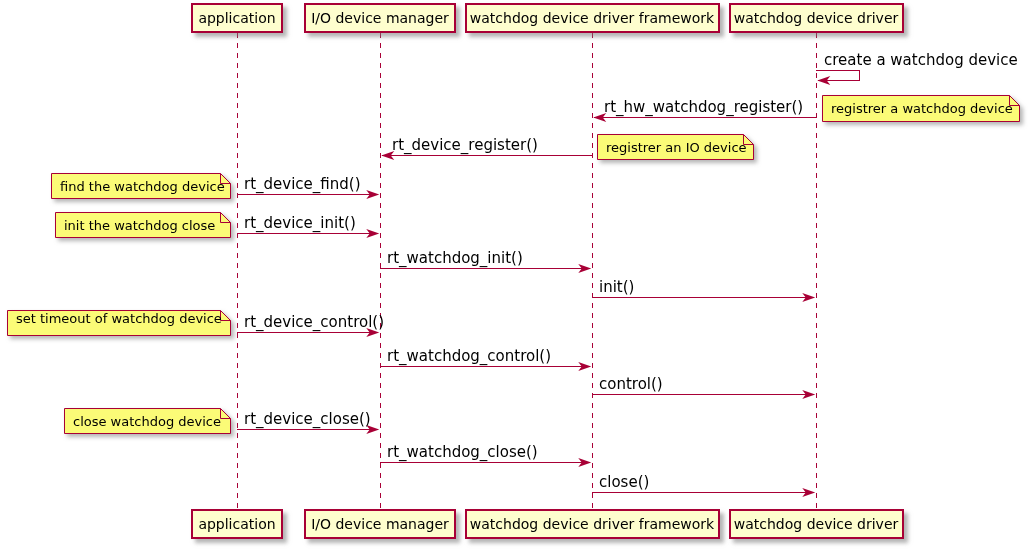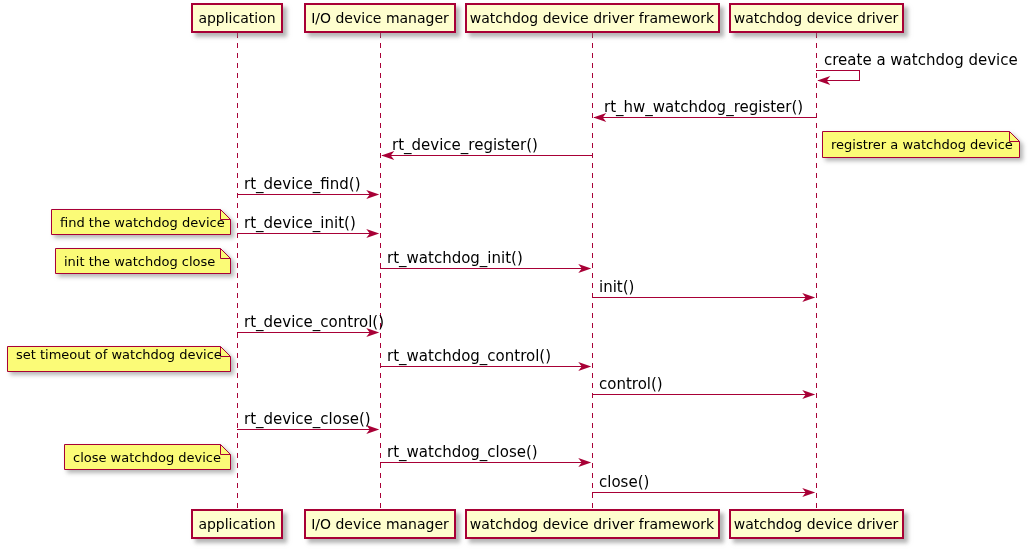--- a/index.html
+++ b/index.html
@@ -18,21 +18,21 @@
     font-size:14px;white-space:nowrap;
     box-shadow:4px 4px 4px rgba(120,120,120,.55);
   }
   .mline{position:absolute;background:#A80036;}
   .mlabel{
     position:absolute;font-size:15px;line-height:17px;height:17px;
     white-space:nowrap;color:#000;
   }
   .ahead{position:absolute;width:14px;height:9px;}
   .ahead svg{display:block;}
-  .note{position:absolute;filter:drop-shadow(3px 3px 2px rgba(110,110,110,.5));margin-top:36px;}
+  .note{position:absolute;filter:drop-shadow(3px 3px 2px rgba(110,110,110,.5));}
   .note svg{position:absolute;left:0;top:0;}
   .ntext{
     position:absolute;left:9px;top:0;bottom:0;display:flex;align-items:center;
     font-size:13px;white-space:nowrap;color:#000;
   }
 </style>
 </head>
 <body>
 
 <div id="stage" style="background: rgb(255, 255, 255);">
@@ -141,20 +141,27 @@
       </svg>
     </div>
     <div class="mlabel" style="left: 599px; top: 474px;">close()</div>
     <div class="note" style="left: 822px; top: 95px; width: 198px; height: 27px;">
       <svg width="198" height="27" viewBox="0 0 198 27">
         <path d="M0.5,0.5 L187.5,0.5 L197.5,10.5 L197.5,26.5 L0.5,26.5 Z" fill="#FBFB77" stroke="#A80036" stroke-width="1"></path>
         <path d="M187.5,0.5 L187.5,10.5 L197.5,10.5" fill="none" stroke="#A80036" stroke-width="1"></path>
       </svg>
       <span class="ntext">registrer a watchdog device</span>
     </div>
+    <div class="note" style="left: 597px; top: 134px; width: 157px; height: 26px;">
+      <svg width="157" height="26" viewBox="0 0 157 26">
+        <path d="M0.5,0.5 L146.5,0.5 L156.5,10.5 L156.5,25.5 L0.5,25.5 Z" fill="#FBFB77" stroke="#A80036" stroke-width="1"></path>
+        <path d="M146.5,0.5 L146.5,10.5 L156.5,10.5" fill="none" stroke="#A80036" stroke-width="1"></path>
+      </svg>
+      <span class="ntext">registrer an IO device</span>
+    </div>
     <div class="note" style="left: 51px; top: 173px; width: 180px; height: 26px;">
       <svg width="180" height="26" viewBox="0 0 180 26">
         <path d="M0.5,0.5 L169.5,0.5 L179.5,10.5 L179.5,25.5 L0.5,25.5 Z" fill="#FBFB77" stroke="#A80036" stroke-width="1"></path>
         <path d="M169.5,0.5 L169.5,10.5 L179.5,10.5" fill="none" stroke="#A80036" stroke-width="1"></path>
       </svg>
       <span class="ntext">find the watchdog device</span>
     </div>
     <div class="note" style="left: 55px; top: 212px; width: 176px; height: 26px;">
       <svg width="176" height="26" viewBox="0 0 176 26">
         <path d="M0.5,0.5 L165.5,0.5 L175.5,10.5 L175.5,25.5 L0.5,25.5 Z" fill="#FBFB77" stroke="#A80036" stroke-width="1"></path>

